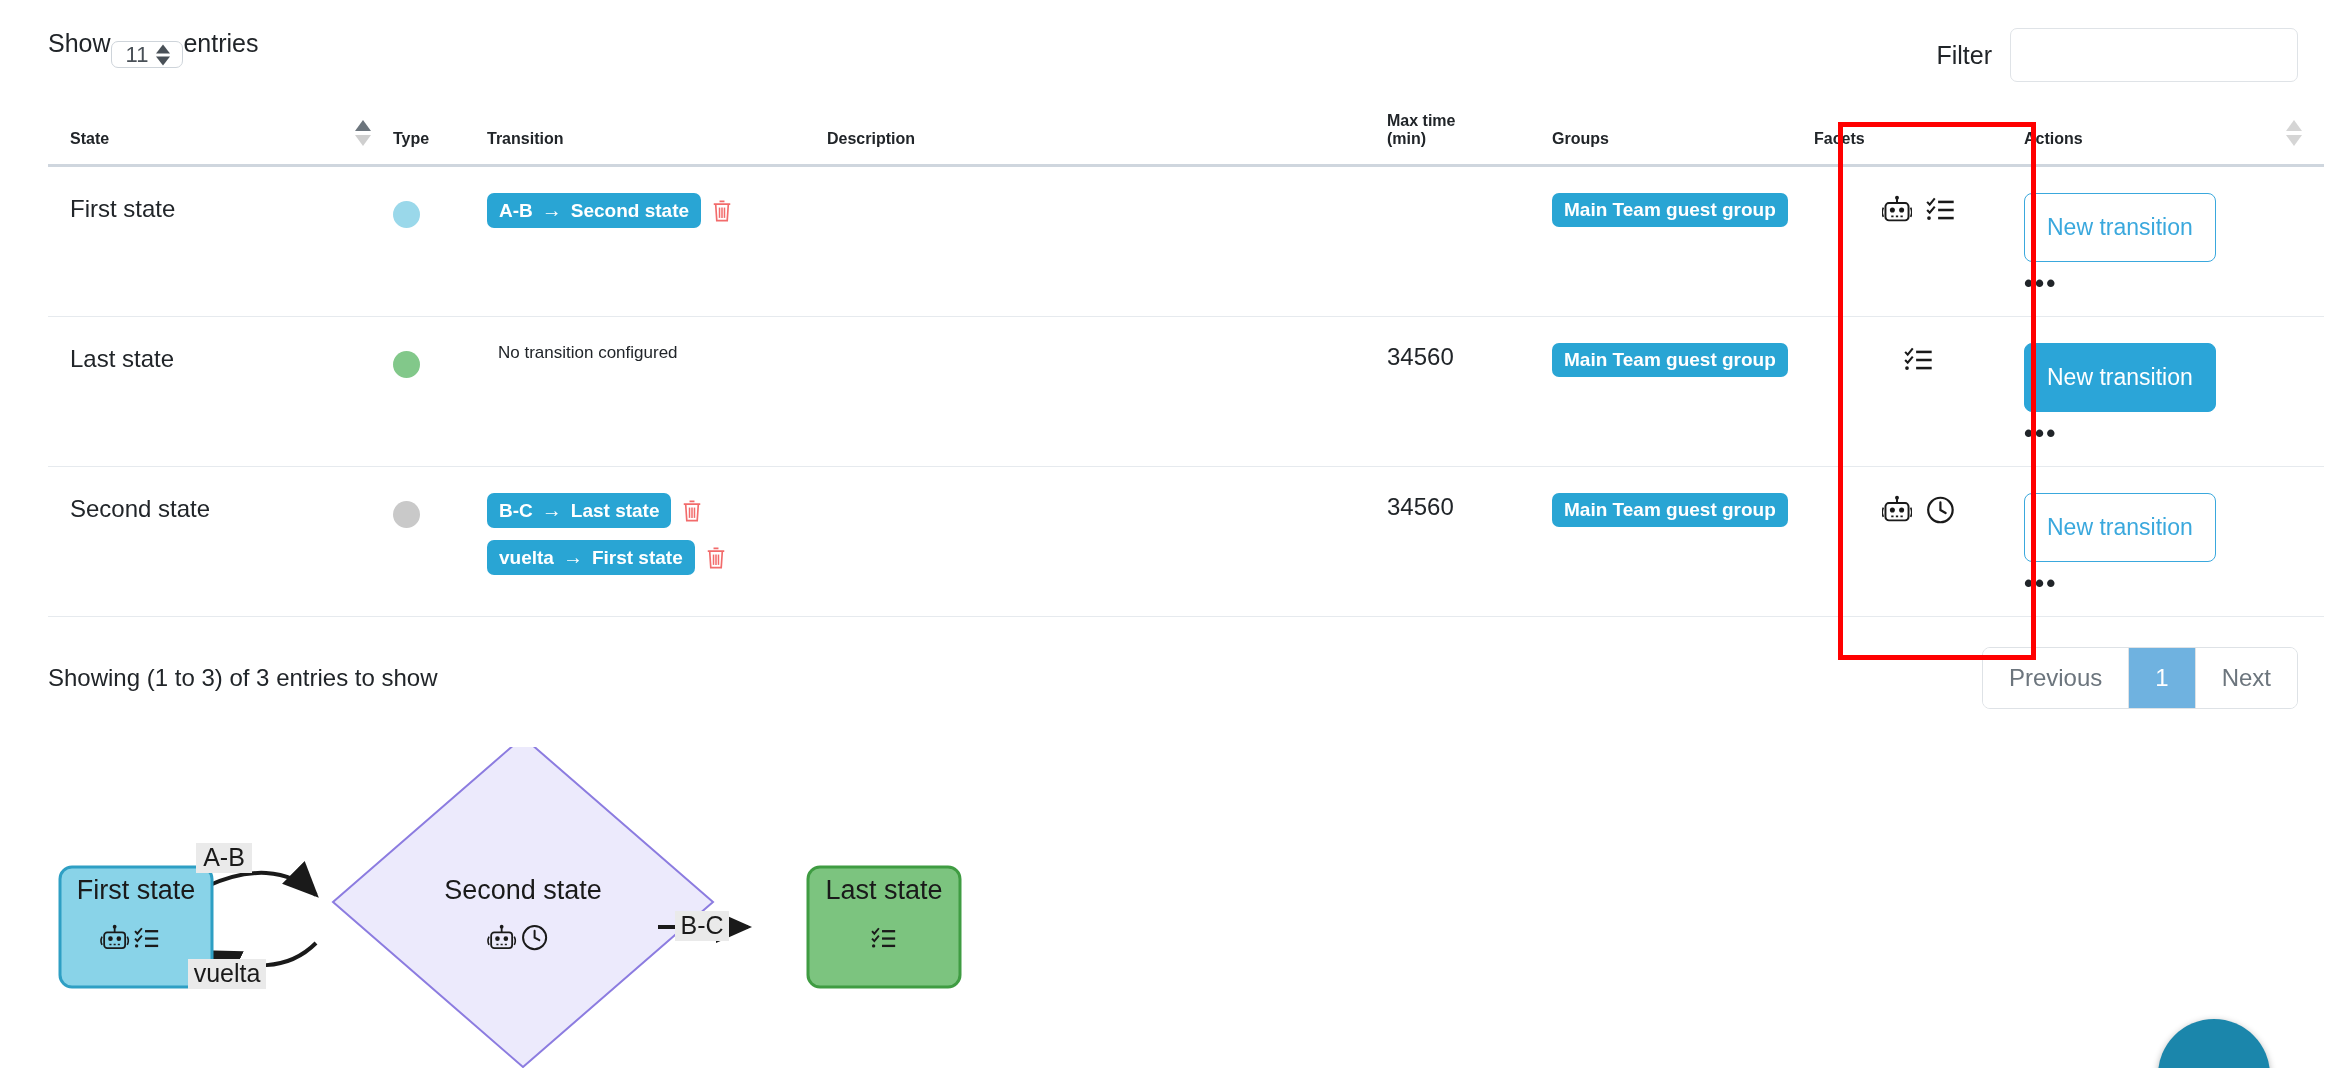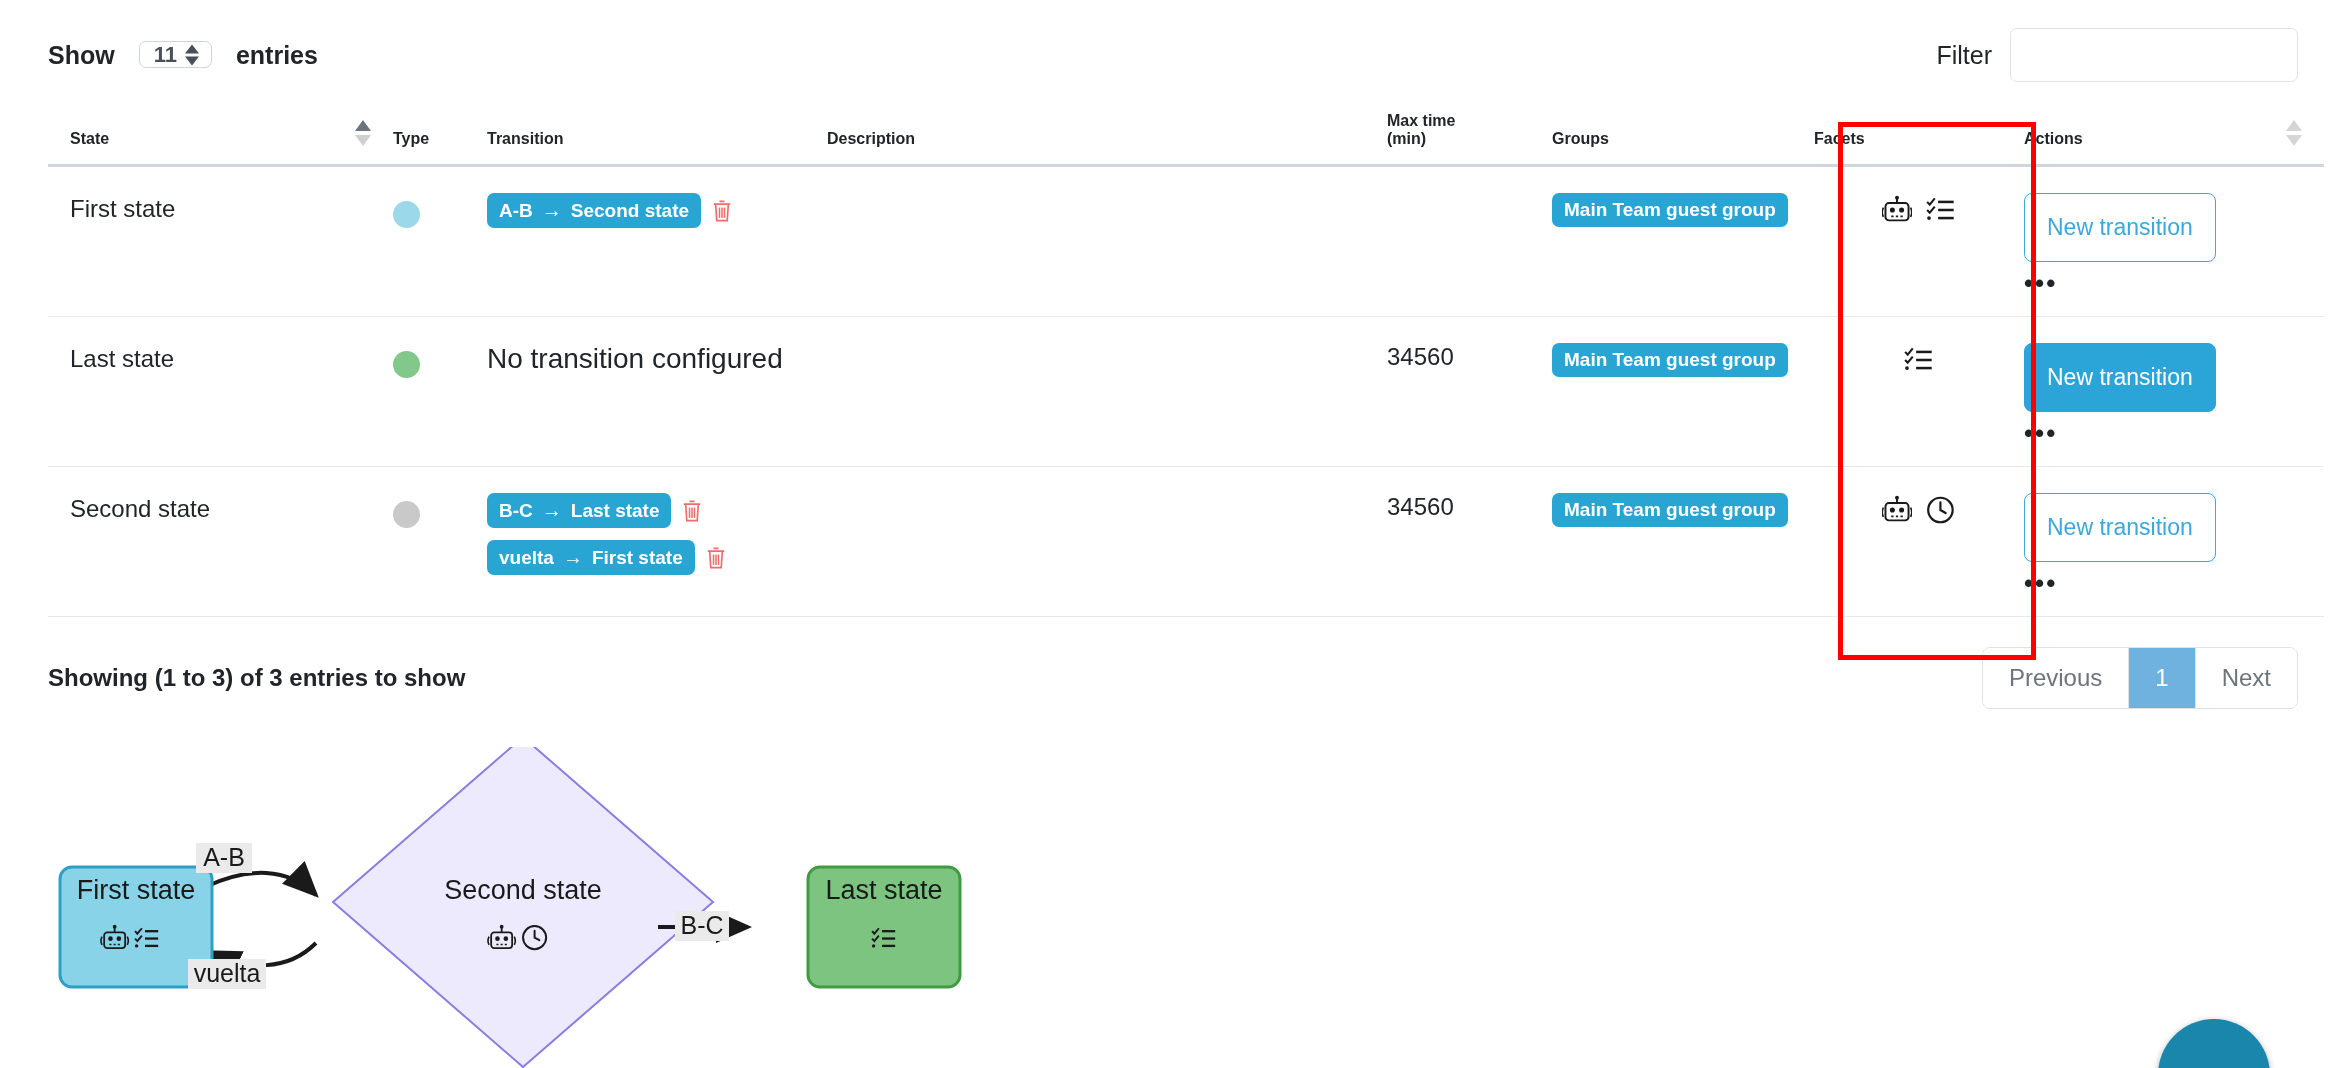--- a/index.html
+++ b/index.html
@@ -12,21 +12,21 @@
   }
   body { width: 2346px; height: 1068px; position: relative; overflow: hidden; }
 
   .page { width: 2346px; padding: 0 48px; position: relative; }
 
   
   .top-bar {
     display: flex; align-items: center; justify-content: space-between;
     padding-top: 28px; padding-bottom: 8px;
   }
-  .length-ctrl { display: flex; align-items: center; gap: 24px; font-size: 25px; color: #212529; font-weight: bold; }
+  .length-ctrl { display: flex; align-items: flex-start; gap: 0; font-size: 25px; color: #212529; }
   .select-wrap { position: relative; display: inline-block; }
   .select-box {
     width: 96px; height: 54px; border: 1px solid #ced4da; border-radius: 7px;
     background: #fff; font-size: 22px; color: #495057;
     padding: 0 34px 0 14px; line-height: 52px;
   }
   .select-arrows {
     position: absolute; right: 13px; top: 50%; transform: translateY(-50%);
     display: flex; flex-direction: column; gap: 3px; pointer-events: none;
   }
@@ -79,21 +79,21 @@
   .badge-trans {
     display: inline-flex; align-items: center; gap: 9px;
     background: #29a5d4; color: #fff; font-size: 19px; font-weight: bold;
     border-radius: 7px; padding: 6px 12px; white-space: nowrap;
   }
   .badge-trans .arrow { font-size: 20px; font-weight: normal; }
   .trash {
     width: 22px; height: 26px; position: relative; cursor: pointer; flex: none;
   }
   .trash svg { display: block; }
-  .no-trans { font-size: 28px; color: #212529; }
+  .no-trans { font-size: 17px; color: #212529; margin-left: 11px; }
 
   .badge-group {
     display: inline-block; background: #29a5d4; color: #fff;
     font-size: 19px; font-weight: bold; border-radius: 7px; padding: 6px 12px;
     white-space: nowrap;
   }
 
   .facet-icons { display: flex; align-items: center; justify-content: center; gap: 14px; padding-top: 2px; }
   .facet-icons svg { display: block; }
 
@@ -109,21 +109,21 @@
   .facets-highlight {
     position: absolute; border: 5px solid #ff0000; pointer-events: none;
     left: 1838px; top: 122px; width: 198px; height: 538px; z-index: 30;
   }
 
   
   .foot {
     display: flex; align-items: center; justify-content: space-between;
     margin-top: 30px;
   }
-  .foot-info { font-size: 24px; color: #212529; font-weight: bold; }
+  .foot-info { font-size: 24px; color: #212529; }
   .pager { display: flex; border: 1px solid #dee2e6; border-radius: 8px; overflow: hidden; align-items: center; }
   .pager span {
     display: inline-block; padding: 16px 26px; font-size: 24px; color: #6c757d;
     background: #fff; border-right: 1px solid #dee2e6; cursor: pointer;
   }
   .pager span:last-child { border-right: none; }
   .pager span.active { background: #6fb2e0; color: #fff; }
 
   
   .diagram { position: relative; margin-top: 38px; height: 330px; }

